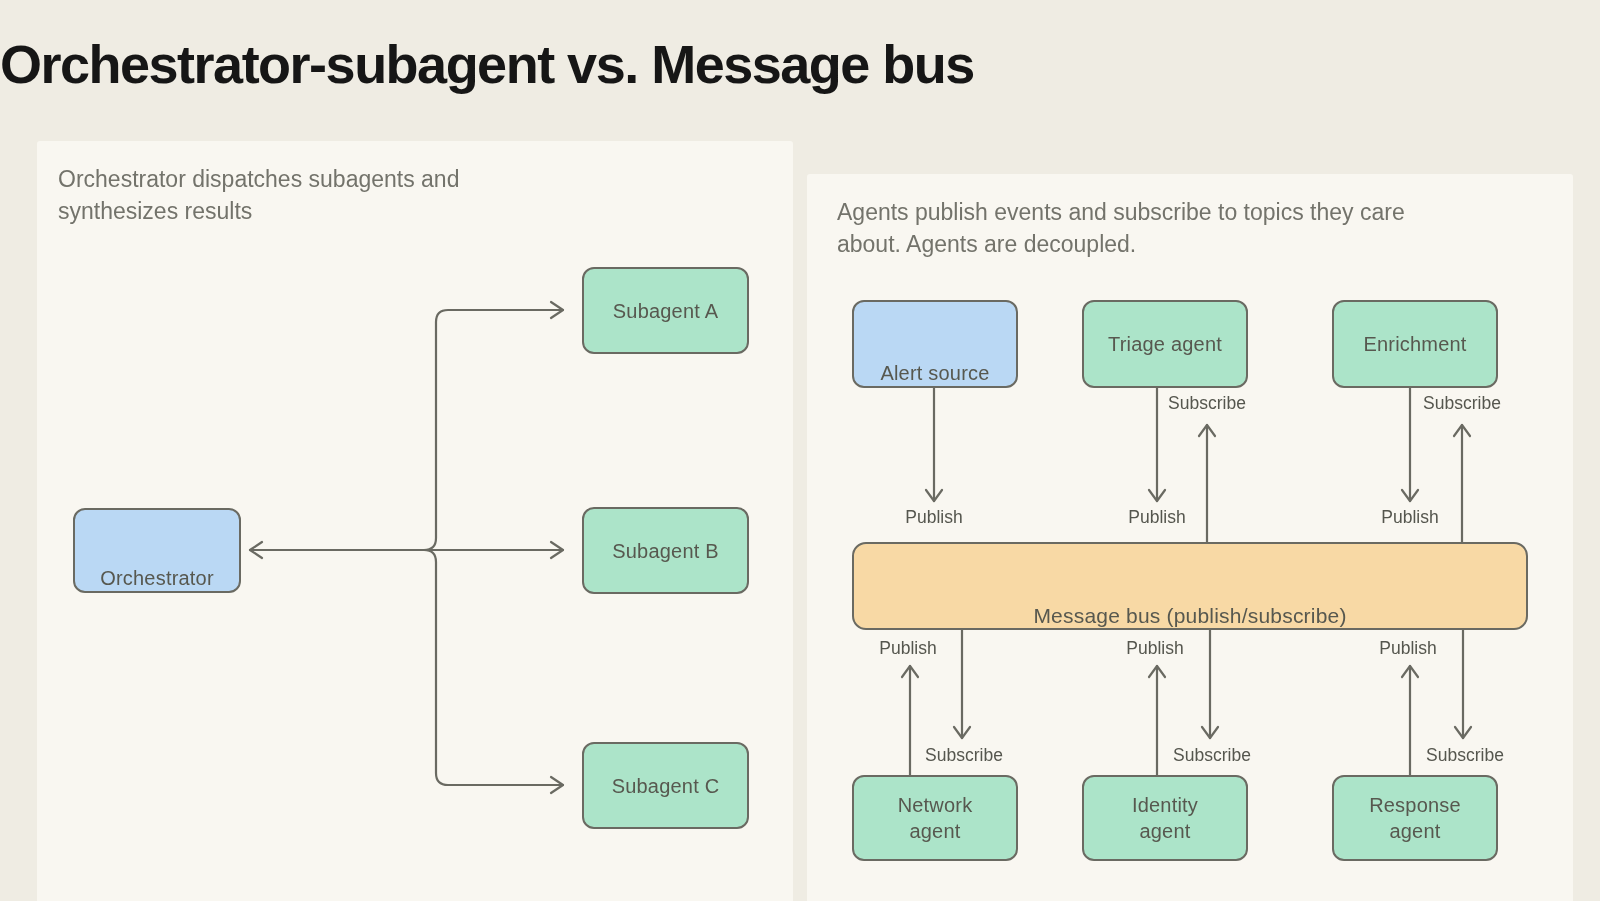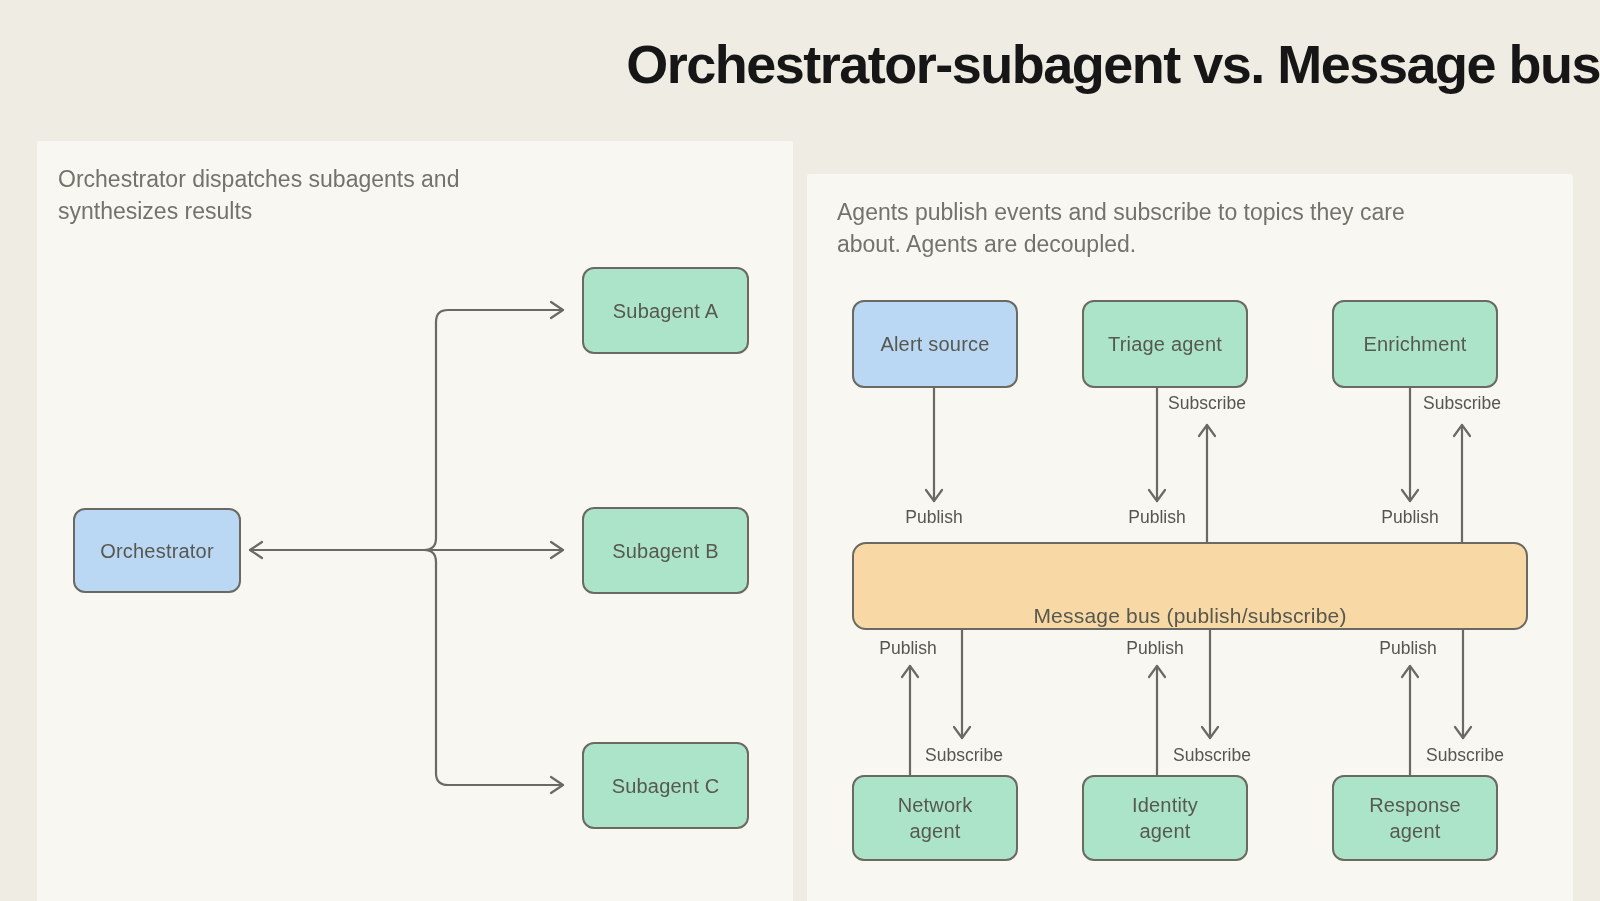--- a/index.html
+++ b/index.html
@@ -9,21 +9,21 @@
   }
   *{box-sizing:border-box;}
   html,body{margin:0;padding:0;}
   body{
     width:1600px;height:901px;overflow:hidden;position:relative;
     background:var(--page-bg);
     font-family:"Liberation Sans", sans-serif;
   }
   .title{
     position:absolute;left:0;top:32px;width:1600px;margin:0;
-    text-align:right;font-size:54px;line-height:64px;font-weight:700;
+    text-align:left;font-size:54px;line-height:64px;font-weight:700;
     letter-spacing:-1.5px;color:var(--title-text);
   }
   .panel{
     position:absolute;top:141px;height:876px;background:var(--panel-bg);
     border-radius:3px;
   }
   .panel.left{left:37px;width:756px;}
   .panel.right{left:807px;width:766px;margin-top:33px;}
   .subtitle{
     position:absolute;margin:0;font-size:23px;line-height:31.5px;
@@ -34,21 +34,21 @@
   .wires{position:absolute;left:0;top:0;pointer-events:none;}
   .wires path{stroke:var(--stroke);stroke-width:2.2;fill:none;stroke-linejoin:round;stroke-linecap:round;}
   .node{
     position:absolute;display:flex;align-items:center;justify-content:center;
     border:2px solid var(--stroke);border-radius:12px;
     font-size:20px;line-height:26px;color:var(--node-text);
     text-align:center;letter-spacing:.2px;
   }
   .node span{max-width:132px;}
   .node.two-line span{max-width:104px;}
-  .node.blue{background:var(--blue);}
+  .node.blue{background:var(--blue);align-items:flex-end;}
   .node.green{background:var(--green);}
   .bus{
     position:absolute;display:flex;align-items:flex-end;justify-content:center;
     border:2px solid var(--stroke);border-radius:14px;background:var(--orange);
     font-size:21px;color:var(--node-text);letter-spacing:.2px;
   }
   .wire-label{
     position:absolute;transform:translateX(-50%);white-space:nowrap;
     font-size:17.5px;color:var(--label-text);
   }

